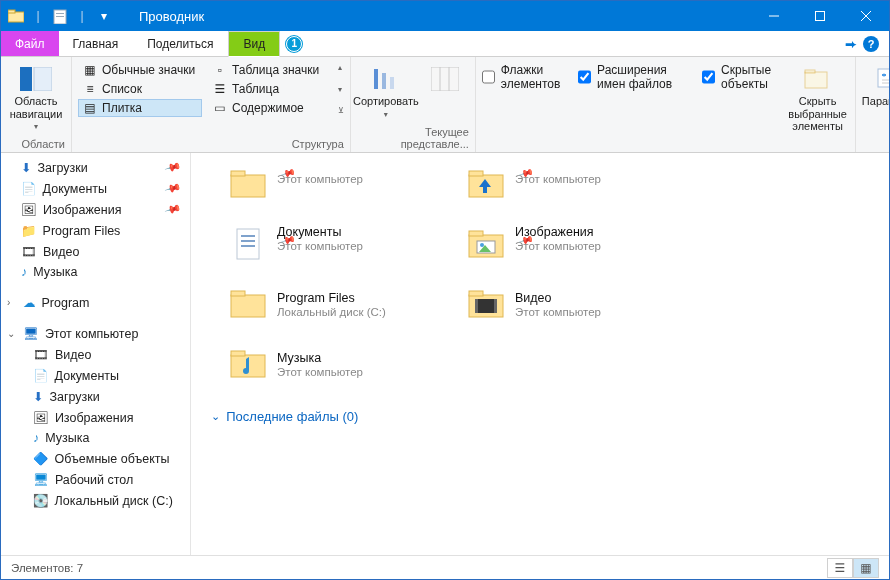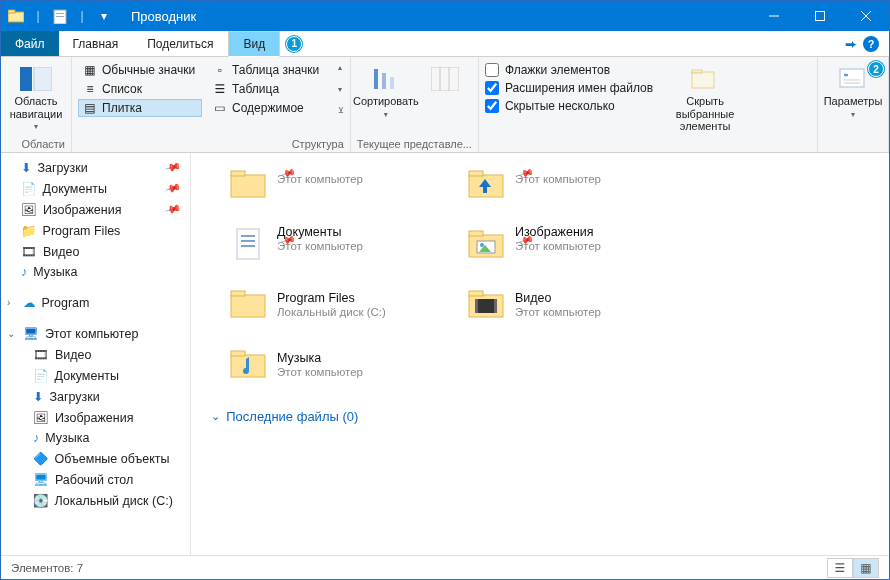--- a/index.html
+++ b/index.html
@@ -1,38 +1,38 @@
 <!DOCTYPE html>
 <html><head>
 <meta charset="utf-8">
 <style>
 * { box-sizing: border-box; margin: 0; padding: 0; }
 body { font-family: "Segoe UI", Tahoma, sans-serif; font-size: 12px; color: #222; background: #fff; width: 890px; height: 580px; overflow: hidden; display: flex; flex-direction: column; border: 1px solid #2a6bbf; }
 .titlebar { background: #0078d7; color: #fff; height: 30px; display: flex; align-items: center; position: relative; }
 .titlebar .qat { display: flex; align-items: center; gap: 4px; padding: 0 6px; }
 .titlebar .qat-icon { width: 18px; height: 18px; display: flex; align-items: center; justify-content: center; font-size: 12px; }
-.titlebar .title { margin-left: 12px; font-size: 13px; }
+.titlebar .title { margin-left: 20px; font-size: 13px; }
 .titlebar .win-ctrls { margin-left: auto; display: flex; height: 100%; }
 .titlebar .win-btn { width: 46px; display: flex; align-items: center; justify-content: center; font-size: 12px; }
 .tabrow { background: #fff; display: flex; height: 26px; align-items: stretch; border-bottom: 1px solid #d0d0d0; position: relative; }
-.tabrow .filetab { background: #0369a1; color: #fff; padding: 0 14px; display: flex; align-items: center; font-size: 12px; }
+.tabrow .filetab { background: #d946ef; color: #fff; padding: 0 14px; display: flex; align-items: center; font-size: 12px; }
 .tabrow .tab { padding: 0 14px; display: flex; align-items: center; font-size: 12px; cursor: default; border-right: 1px solid transparent; }
-.tabrow .tab.active { border: 1px solid #d0d0d0; border-bottom: 1px solid #fff; background: #7dd3fc; margin-bottom: -1px; }
+.tabrow .tab.active { border: 1px solid #d0d0d0; border-bottom: 1px solid #fff; background: #84cc16; margin-bottom: -1px; }
 .tabrow .help-ctrls { margin-left: auto; display: flex; align-items: center; gap: 6px; padding-right: 10px; }
 .ribbon { background: #f5f6f7; display: flex; height: 96px; border-bottom: 1px solid #d0d0d0; }
 .ribbon .group { border-right: 1px solid #e1e1e1; display: flex; flex-direction: column; padding: 4px 6px 2px; }
 .ribbon .group-body { flex: 1; display: flex; align-items: flex-start; gap: 6px; }
 .ribbon .group-label { text-align: right; font-size: 11px; color: #666; padding: 2px 0 0; }
 .ribbon .bigbtn { display: flex; flex-direction: column; align-items: center; width: 58px; padding: 4px 2px; text-align: center; font-size: 11px; line-height: 1.15; gap: 2px; }
 .ribbon .bigbtn .ic { width: 32px; height: 28px; display: flex; align-items: center; justify-content: center; }
 .ribbon .smlist { display: flex; flex-direction: column; gap: 1px; }
 .ribbon .smrow { display: flex; align-items: center; gap: 4px; padding: 1px 4px; font-size: 12px; min-width: 124px; }
 .ribbon .smrow.sel { background: #cde6f7; border: 1px solid #a3c9ec; padding: 0 3px; }
 .ribbon .smrow .smic { width: 16px; height: 16px; display: flex; align-items: center; justify-content: center; }
-.ribbon .chks { display: flex; flex-direction: column; gap: 4px; padding-top: 2px; }
+.ribbon .chks { display: flex; flex-direction: row; gap: 15px; padding-top: 2px; }
 .ribbon .chk { display: flex; align-items: center; gap: 6px; font-size: 12px; }
 .ribbon .chk input { width: 14px; height: 14px; }
 .callout { width: 16px; height: 16px; border-radius: 50%; background: #079dd9; color: #fff; display: inline-flex; align-items: center; justify-content: center; font-size: 10px; font-weight: bold; border: 1px solid #fff; box-shadow: 0 0 0 1px #079dd9; }
 .body { flex: 1; display: flex; min-height: 0; }
 .sidebar { width: 190px; border-right: 1px solid #e5e5e5; overflow-y: auto; padding: 4px 0; }
 .sidebar .side-item { display: flex; align-items: center; gap: 6px; padding: 3px 8px 3px 20px; font-size: 12.5px; position: relative; }
 .sidebar .side-item .pin { position: absolute; right: 10px; color: #888; font-size: 11px; transform: rotate(30deg); }
 .sidebar .side-spacer { height: 10px; }
 .sidebar .side-group { display: flex; align-items: center; gap: 6px; padding: 3px 6px; font-size: 12.5px; }
 .sidebar .side-group .chev { width: 10px; color: #666; font-size: 10px; }
@@ -198,21 +198,21 @@
         <label class="chk">
             <input type="checkbox" style="">
             <span>Флажки элементов</span>
           </label>
         <label class="chk">
             <input type="checkbox" checked="" style="">
             <span>Расширения имен файлов</span>
           </label>
         <label class="chk">
             <input type="checkbox" checked="" style="">
-            <span>Скрытые несколько</span>
+            <span>Скрытые объекты</span>
           </label>
       </div>
       <div class="bigbtn" style="width:92px">
         <span class="ic">
             <svg width="30" height="22">
               <rect x="2" y="4" width="22" height="16" fill="#fff6d7" stroke="#dcb24a" opacity="0.55"></rect>
               <rect x="2" y="2" width="10" height="3" fill="#fff6d7" stroke="#dcb24a" opacity="0.55"></rect>
             </svg>
           </span>
         <span>Скрыть выбранные элементы</span>

